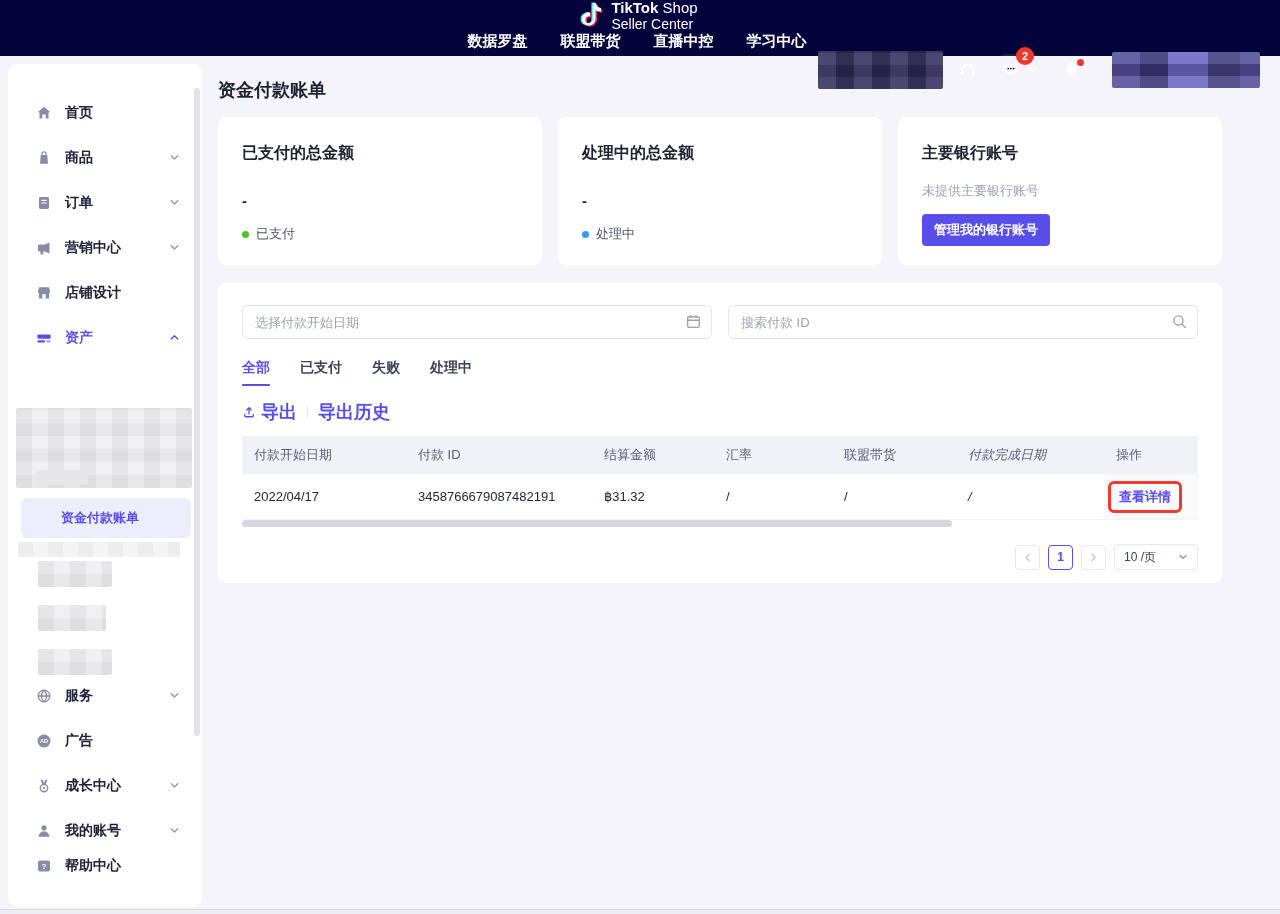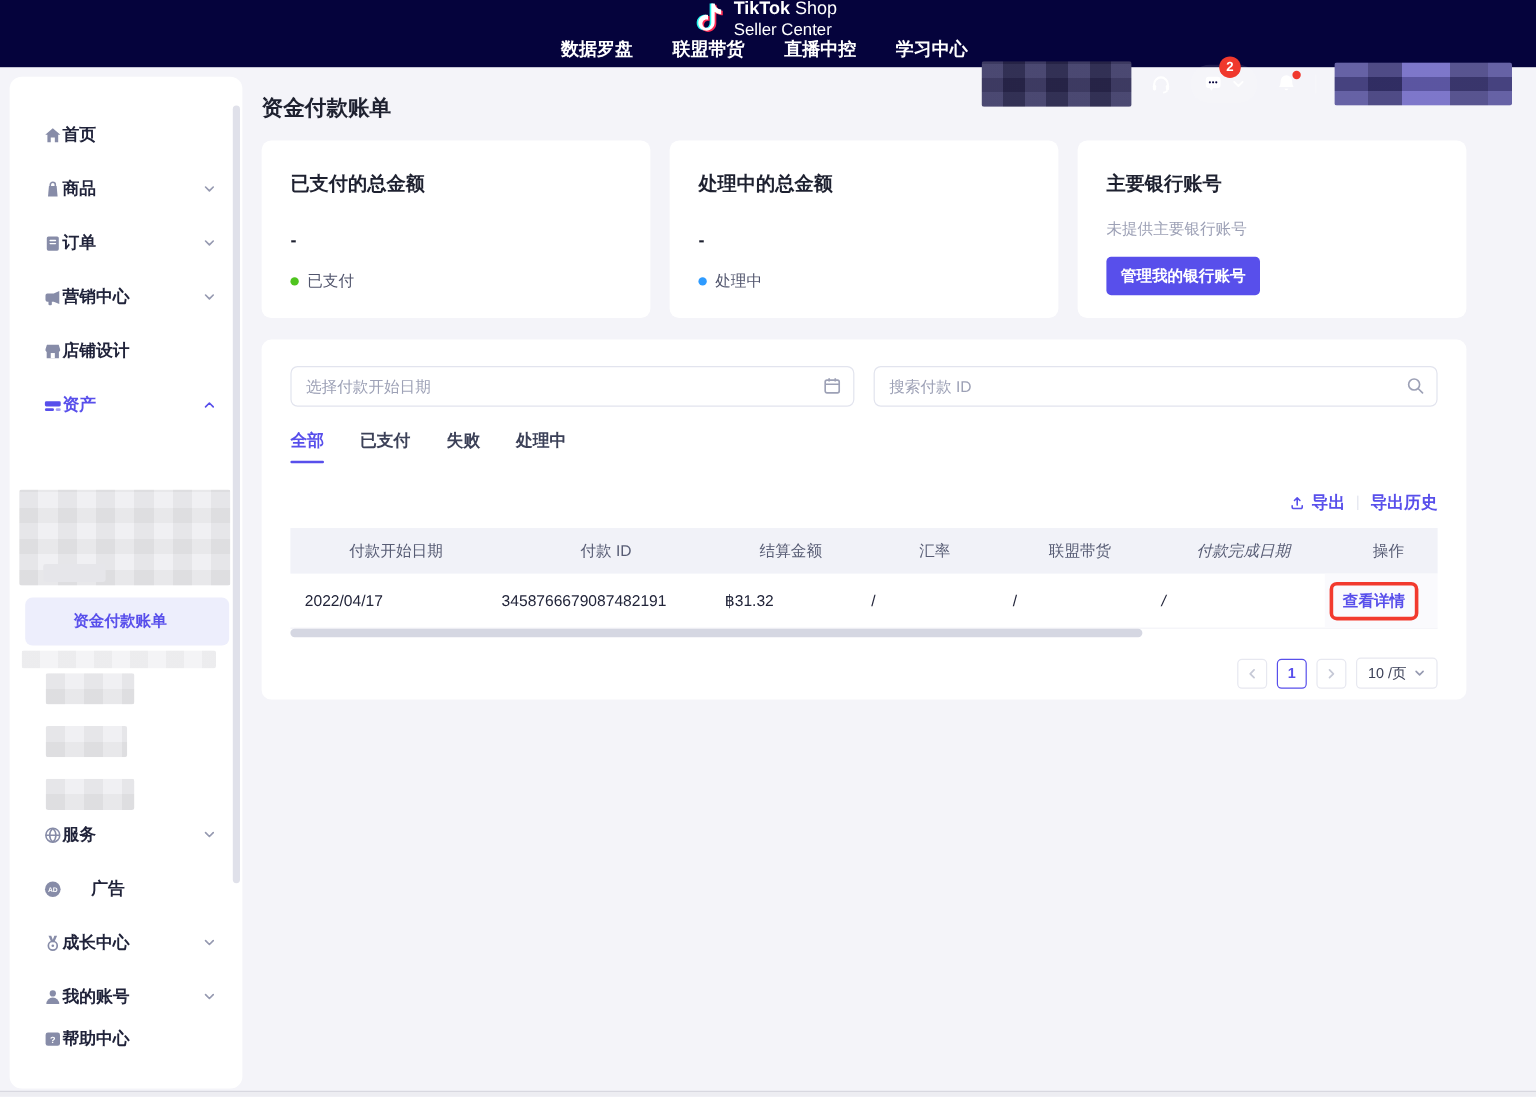--- a/index.html
+++ b/index.html
@@ -51,21 +51,21 @@
       repeating-linear-gradient(90deg, rgba(0,0,0,0.03) 0 15px, rgba(0,0,0,0.0) 15px 30px),
       #F4F4F6;
   }
 
   
   .sidebar { position:absolute; left:8px; top:64px; width:194px; height:843px; background:#fff;
              border-radius:10px; padding-top:26px; z-index:10; }
   .side-item { position:relative; height:45px; display:flex; align-items:center; padding-left:28px;
                cursor:pointer; color:#20233A; }
   .side-item .sicon { width:16px; height:16px; color:#878CA8; display:flex; }
-  .side-item .slabel { font-size:14px; font-weight:600; }
+  .side-item .slabel { margin-left:13px; font-size:14px; font-weight:600; }
   .side-item .chev { position:absolute; right:22px; color:#9599B0; display:flex; }
   .side-item.active { color:#584FEB; }
   .side-item.active .sicon { color:#584FEB; }
   .side-sub-active { position:absolute; left:13px; width:170px; height:40px; background:#EDEEFC;
                      border-radius:6px; display:flex; align-items:center; padding-left:40px;
                      color:#584FEB; font-size:13px; font-weight:600; cursor:pointer; }
   .side-scrollthumb { position:absolute; right:2px; top:24px; width:6px; height:648px;
                       background:#E0E1EA; border-radius:3px; }
 
   
@@ -90,45 +90,45 @@
                       font-family:"Liberation Sans","DejaVu Sans",sans-serif; }
   .input-wrap input::placeholder { color:#9DA1B6; }
   .input-icon { position:absolute; right:10px; top:8px; color:#9DA1B6; display:flex; }
 
   .tabs { display:flex; gap:30px; margin-top:20px; }
   .tab { font-size:14px; font-weight:600; color:#3C4158; padding-bottom:9px; cursor:pointer; position:relative; }
   .tab.active { color:#584FEB; }
   .tab.active::after { content:""; position:absolute; left:0; right:0; bottom:0; height:2px;
                        background:#584FEB; border-radius:1px; }
 
-  .export-row { display:flex; justify-content:flex-end; align-items:center; gap:10px; margin-top:24px;
-                font-size:14px; font-weight:600; color:#584FEB; }
+  .export-row { display:flex; align-items:center; gap:10px; margin-top:14px;
+                font-size:18px; font-weight:600; color:#584FEB; }
   .export-link { display:flex; align-items:center; gap:5px; cursor:pointer; color:#584FEB; }
   .export-div { width:1px; height:12px; background:#E2E4EE; }
 
   .table { margin-top:12px; width:956px; font-size:13px; }
   .thead { display:flex; height:38px; background:#F1F2F8; align-items:center; color:#575C74; }
-  .th { padding-left:12px; font-weight:500; white-space:nowrap;text-align:center; }
+  .th { padding-left:12px; font-weight:500; white-space:nowrap; }
   .trow { display:flex; height:46px; align-items:center; color:#22253A; border-bottom:1px solid #F3F3F8; }
   .td { padding-left:12px; white-space:nowrap; }
   .c0{width:164px;} .c1{width:186px;} .c2{width:122px;} .c3{width:118px;} .c4{width:124px;} .c5{width:148px;font-style:italic;}
   .c6{width:94px;}
   .td.c6 { align-self:stretch; display:flex; align-items:center; background:#FAFAFD; }
   .action-link { color:#584FEB; font-weight:600; cursor:pointer; }
   .annotation-box { display:inline-block; border:3px solid #F23A2E; border-radius:6px; padding:4px 8px;
                     margin-left:-8px; }
   .hscrollbar { position:relative; margin-top:0px; width:956px; height:8px; }
   .hscroll-thumb { position:absolute; left:0; top:0; width:710px; height:7px; background:#D5D7E2; border-radius:4px; }
 
   .pagination { display:flex; justify-content:flex-end; align-items:center; gap:8px; margin-top:16px; }
   .pg-btn { width:25px; height:25px; border:1px solid #E7E8F0; border-radius:4px; background:#fff;
             display:flex; align-items:center; justify-content:center; color:#C6C9D6; cursor:pointer; }
   .pg-btn.current { border-color:#584FEB; color:#584FEB; font-size:12px; font-weight:600; }
   .pg-size { height:26px; border:1px solid #E7E8F0; border-radius:4px; background:#fff; display:flex;
-             align-items:center; gap:6px; padding:0 9px; font-size:12px; color:#3C4158; cursor:pointer; }
+             align-items:center; gap:22px; padding:0 9px; font-size:12px; color:#3C4158; cursor:pointer; }
   .pg-size .chev { color:#9599B0; display:flex; }
 
   .window-edge { position:absolute; left:0; bottom:0; width:1280px; height:5px; background:#EDEDF2;
                  border-top:1px solid #D8D8E0; }
 </style>
 </head>
 <body>
 
 <div class="app">
 
@@ -301,21 +301,21 @@
           </svg>
       </span>
       <span class="slabel">服务</span>
       <span class="chev">
           <svg width="11" height="11" viewBox="0 0 12 12" fill="none" stroke="currentColor" stroke-width="1.5" stroke-linecap="round" stroke-linejoin="round">
             <path d="M2.5 4.2 6 7.7l3.5-3.5"></path>
           </svg>
         </span>
     </div>
 
-    <div class="side-item" style="position:absolute;top:654px;width:100%;gap:24px;">
+    <div class="side-item" style="position:absolute;top:654px;width:100%;">
       <span class="sicon">
         <svg width="16" height="16" viewBox="0 0 16 16">
             <circle cx="8" cy="8" r="6.5" fill="currentColor"></circle>
             <text x="8" y="10.3" text-anchor="middle" font-size="5.6" font-weight="bold" fill="#fff" font-family="Liberation Sans,sans-serif">AD</text>
           </svg>
       </span>
       <span class="slabel">广告</span>
     </div>
 
     <div class="side-item" style="position:absolute;top:699px;width:100%;">

